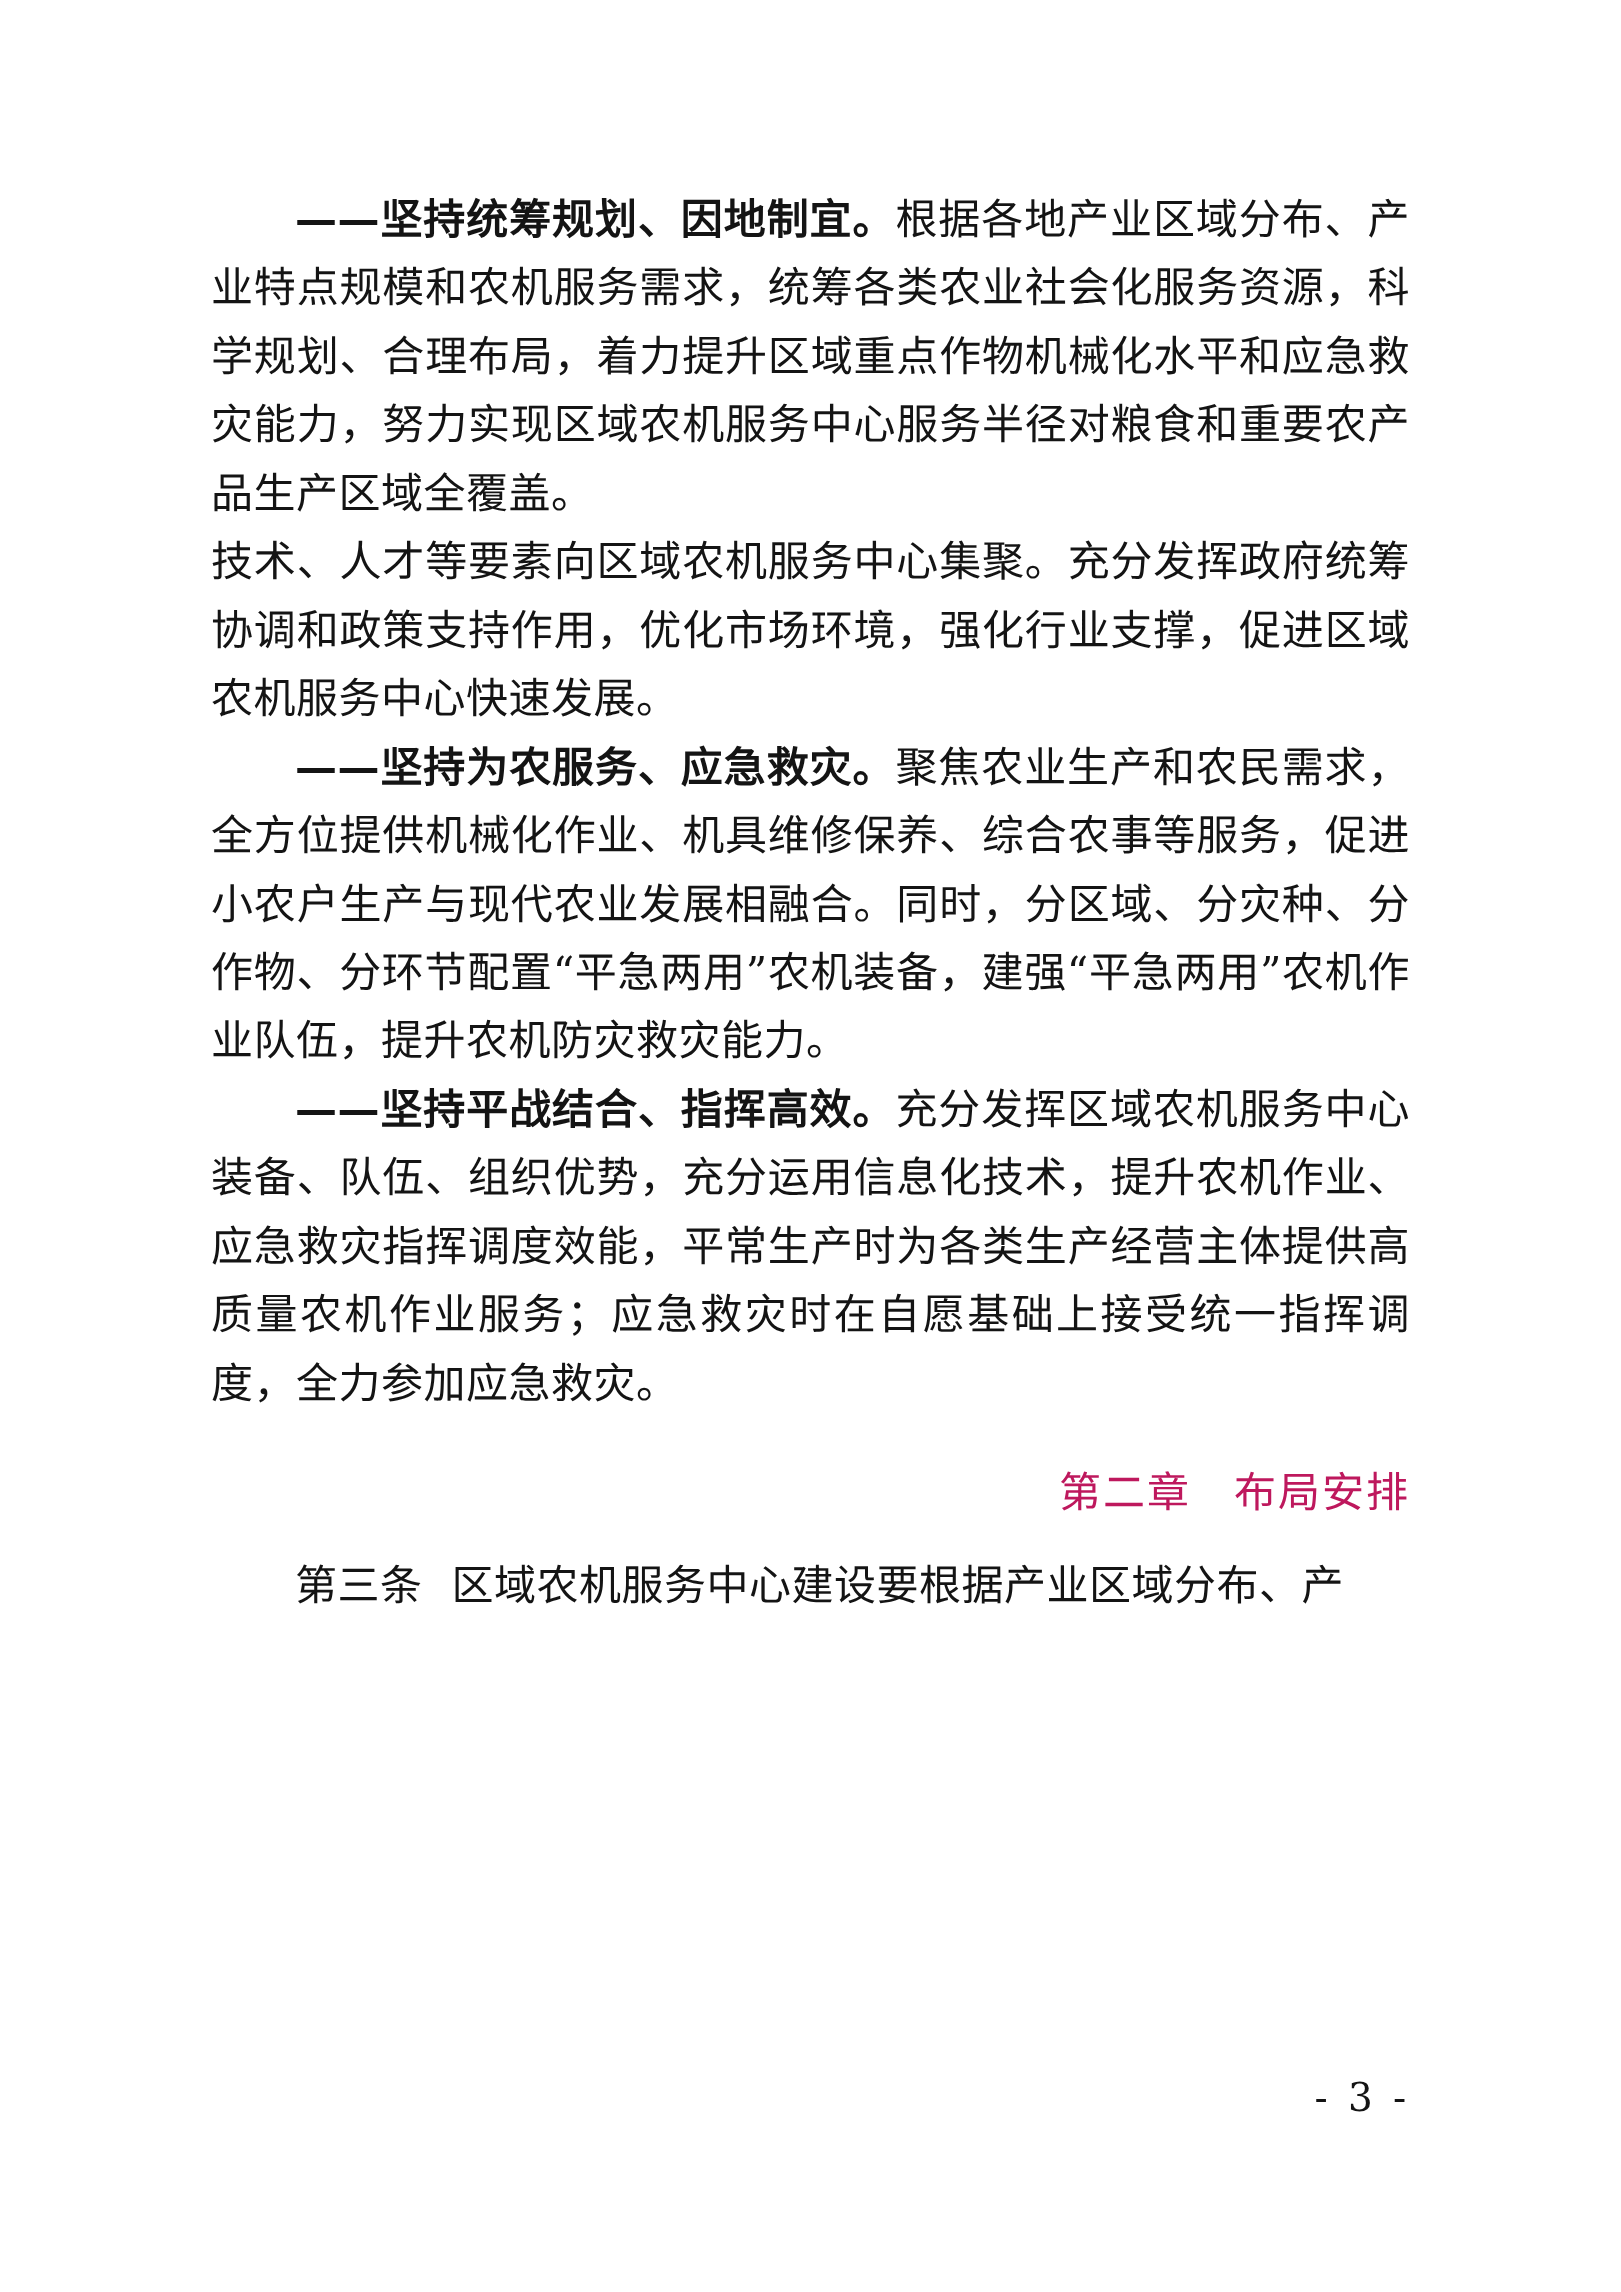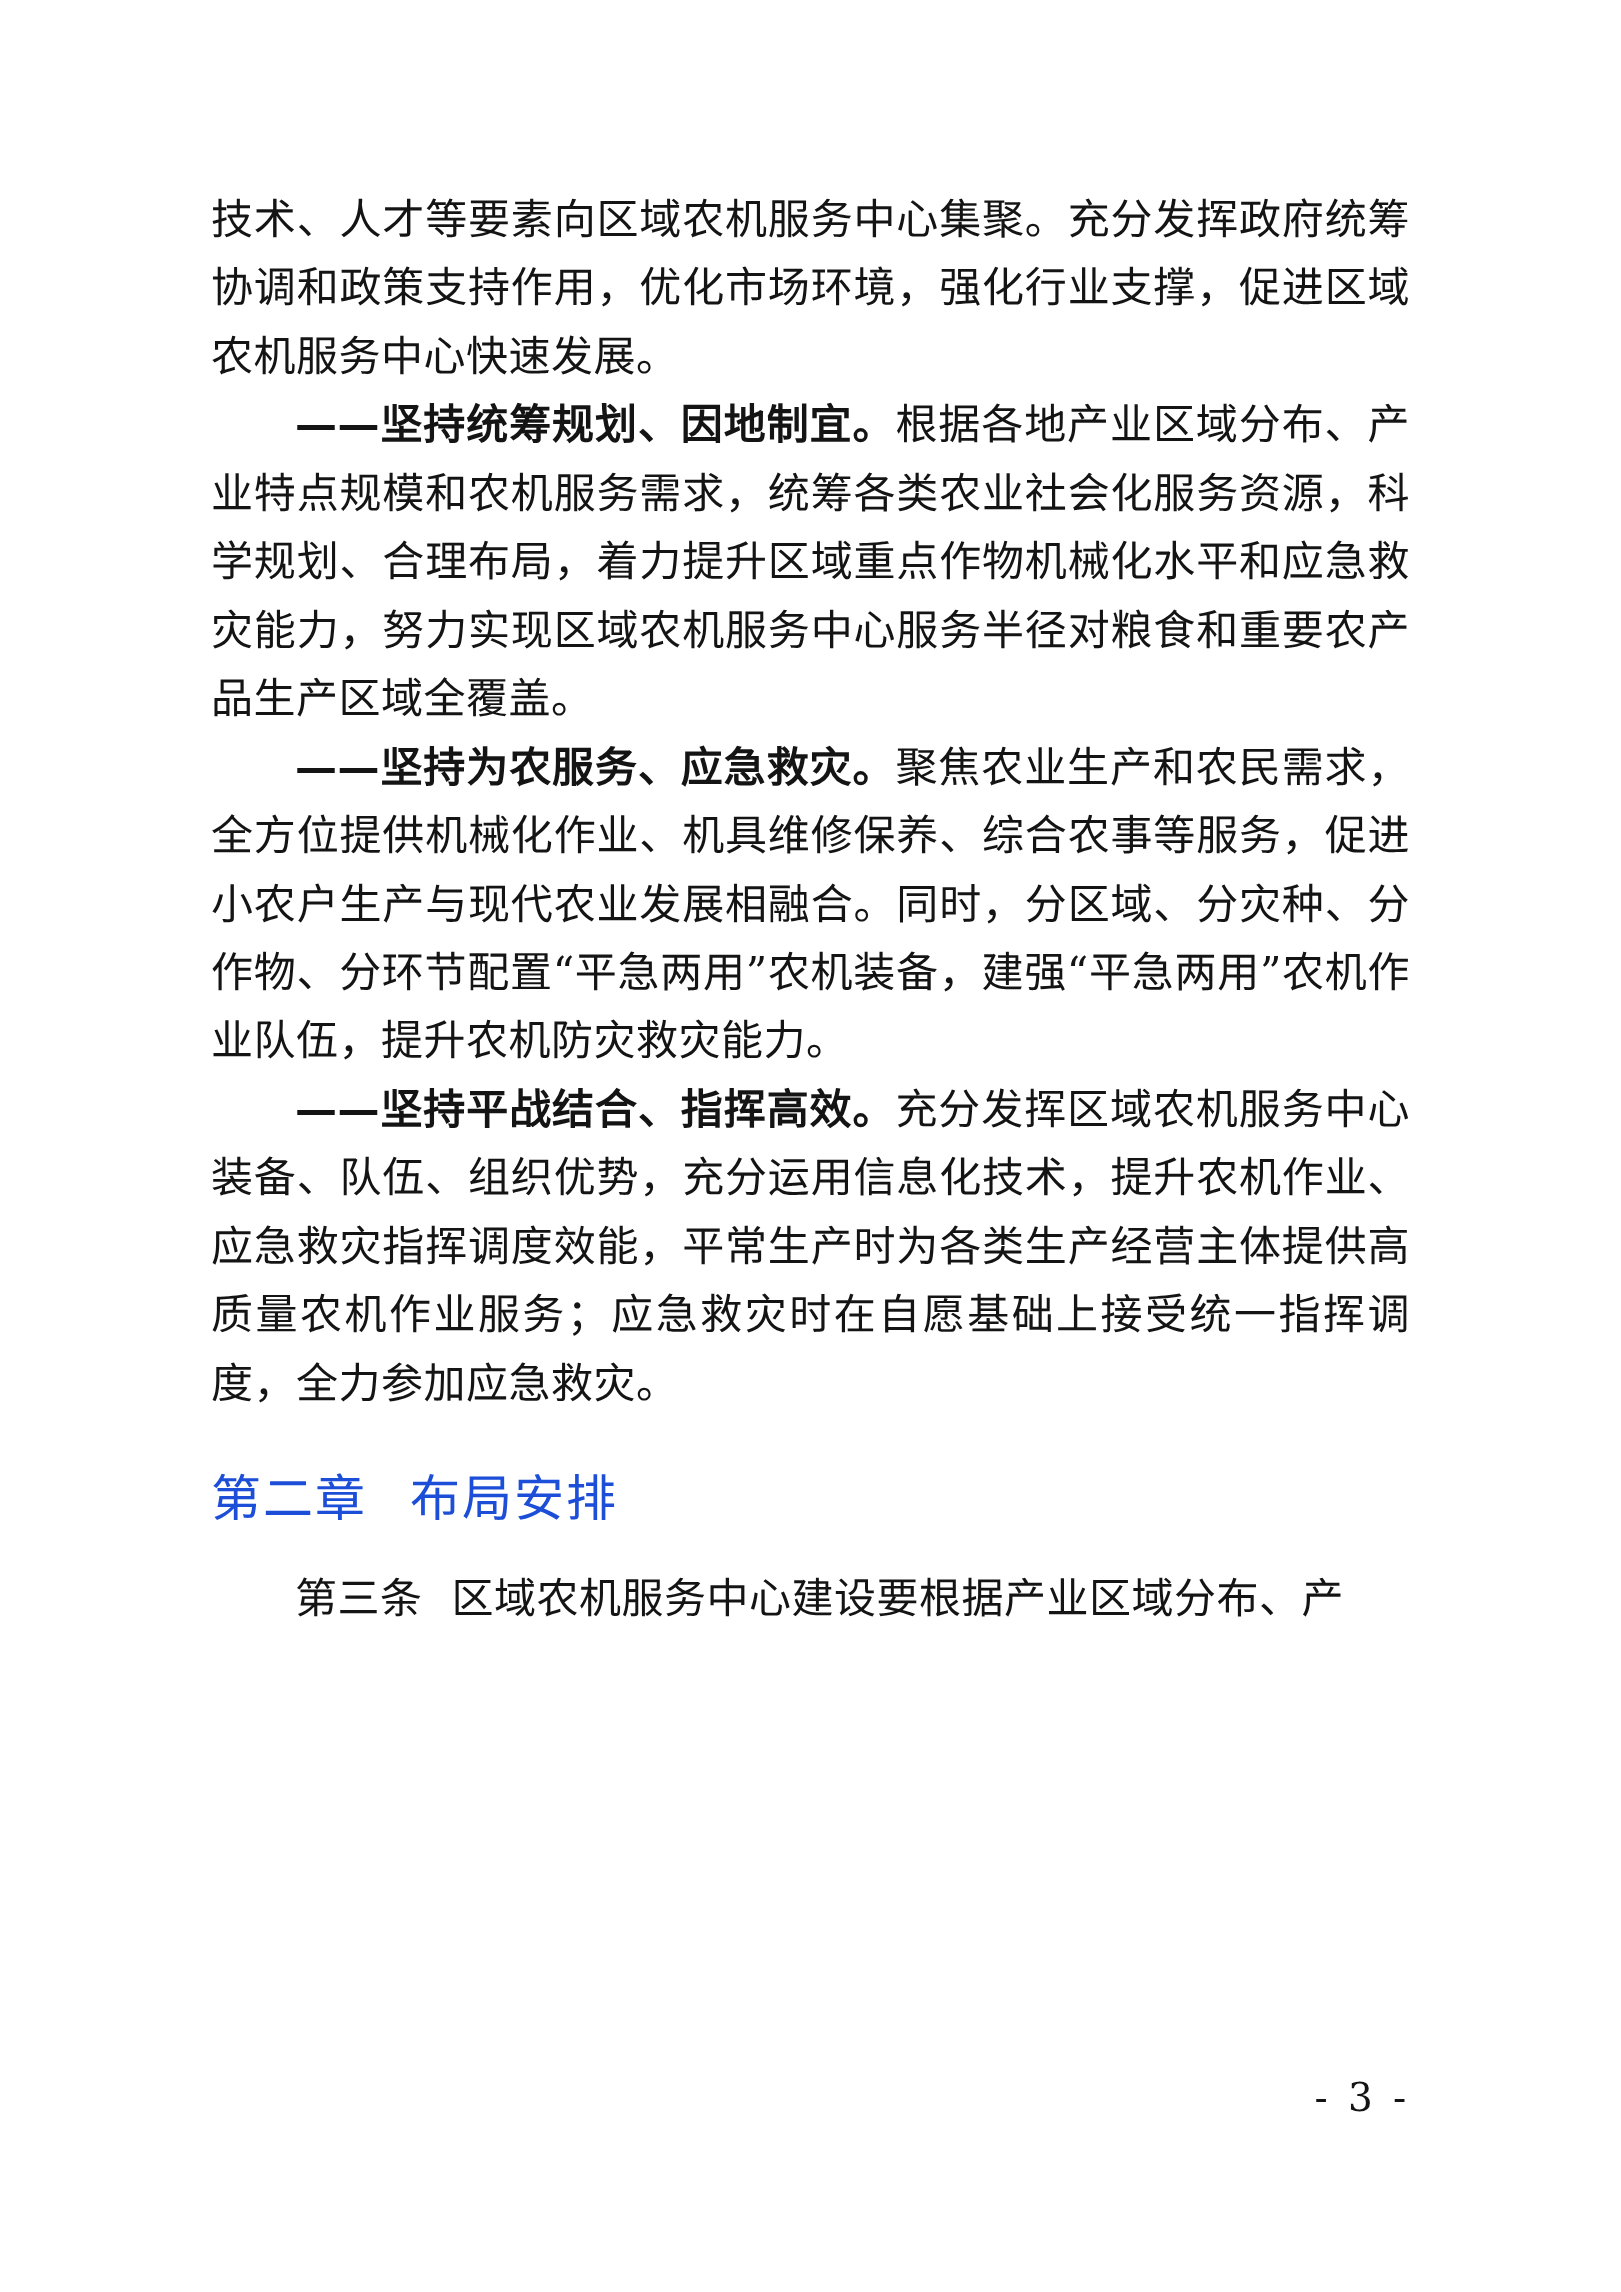--- a/index.html
+++ b/index.html
@@ -38,26 +38,26 @@
     margin: 0;
     text-indent: 0;
   }
   .para-indent {
     text-indent: 84px;
   }
   .lead {
     font-weight: bold;
   }
   .chapter-heading {
-    font-size: 50px;
+    font-size: 42px;
     line-height: 1.63;
-    text-align: left;
+    text-align: right;
     margin: 41px 0 27.4px 0;
     letter-spacing: 2px;
-    color: #1d4ed8;
+    color: #be185d;
   }
   .chapter-heading .gap {
     display: inline-block;
     width: 43px;
   }
   .article-para {
     text-indent: 84px;
     font-family: Liberation Mono, monospace;
   }
   .article-label-gap {
@@ -72,26 +72,26 @@
     letter-spacing: 3.9px;
     color: #141414;
     font-family: "DejaVu Serif", "Liberation Serif", serif;
   }
 </style>
 </head>
 <body>
 
 <div class="page">
 
+  <p class="body-text para para-indent">
+    <span class="lead">——坚持统筹规划、因地制宜。</span><span>根据各地产业区域分布、产业特点规模和农机服务需求，统筹各类农业社会化服务资源，科学规划、合理布局，着力提升区域重点作物机械化水平和应急救灾能力，努力实现区域农机服务中心服务半径对粮食和重要农产品生产区域全覆盖。</span>
+  </p>
+
   <p class="body-text para">
     <span>技术、人才等要素向区域农机服务中心集聚。充分发挥政府统筹协调和政策支持作用，优化市场环境，强化行业支撑，促进区域农机服务中心快速发展。</span>
-  </p>
-
-  <p class="body-text para para-indent">
-    <span class="lead">——坚持统筹规划、因地制宜。</span><span>根据各地产业区域分布、产业特点规模和农机服务需求，统筹各类农业社会化服务资源，科学规划、合理布局，着力提升区域重点作物机械化水平和应急救灾能力，努力实现区域农机服务中心服务半径对粮食和重要农产品生产区域全覆盖。</span>
   </p>
 
   <p class="body-text para para-indent">
     <span class="lead">——坚持为农服务、应急救灾。</span><span>聚焦农业生产和农民需求，全方位提供机械化作业、机具维修保养、综合农事等服务，促进小农户生产与现代农业发展相融合。同时，分区域、分灾种、分作物、分环节配置“平急两用”农机装备，建强“平急两用”农机作业队伍，提升农机防灾救灾能力。</span>
   </p>
 
   <p class="body-text para para-indent">
     <span class="lead">——坚持平战结合、指挥高效。</span><span>充分发挥区域农机服务中心装备、队伍、组织优势，充分运用信息化技术，提升农机作业、应急救灾指挥调度效能，平常生产时为各类生产经营主体提供高质量农机作业服务；应急救灾时在自愿基础上接受统一指挥调度，全力参加应急救灾。</span>
   </p>
 

